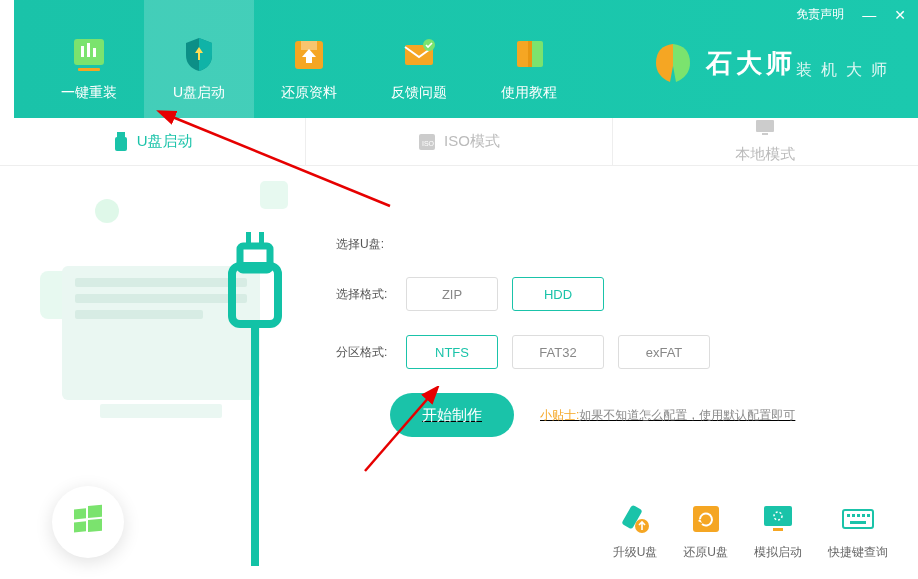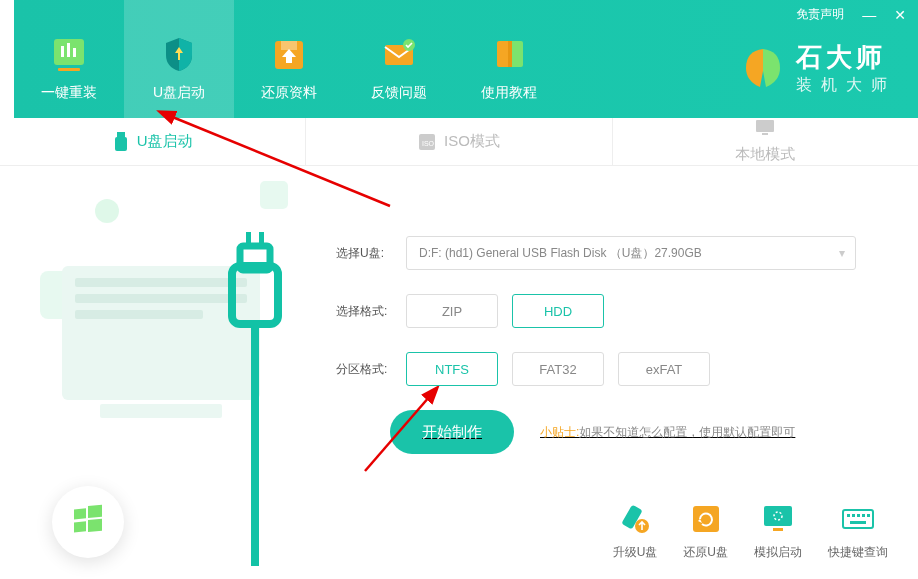--- a/index.html
+++ b/index.html
@@ -3,28 +3,28 @@
 <meta charset="utf-8">
 <style>
 * { margin: 0; padding: 0; box-sizing: border-box; font-family: "Microsoft YaHei", sans-serif; }
 body { width: 918px; height: 579px; background: #fff; overflow: hidden; position: relative; }
 
 .header { height: 118px; background: linear-gradient(to right, #1ac3a9, #1bc9ae); display: flex; position: relative; margin-left: 14px; }
 .title-bar { position: absolute; top: 6px; right: 12px; display: flex; align-items: center; gap: 18px; color: #fff; font-size: 12px; }
 .title-bar-link { cursor: pointer; }
 .title-bar-btn { cursor: pointer; font-size: 14px; line-height: 1; }
 
-.nav-tabs { display: flex; align-items: flex-end; height: 100%; }
+.nav-tabs { display: flex; align-items: flex-end; height: 100%; padding-left: 20px; }
 .nav-tab { width: 110px; height: 118px; display: flex; flex-direction: column; align-items: center; justify-content: flex-end; padding-bottom: 16px; cursor: pointer; color: #fff; font-size: 14px; gap: 10px; }
 .nav-tab.active { background: rgba(255,255,255,0.18); }
 .nav-icon { width: 44px; height: 40px; display: flex; align-items: center; justify-content: center; }
 
 .brand { position: absolute; right: 22px; top: 40px; display: flex; align-items: center; gap: 10px; color: #fff; }
 .brand-logo { width: 46px; height: 46px; }
-.brand-text { display: flex; flex-direction: column; }
+.brand-text { display: flex; flex-direction: row; align-items: flex-end; }
 .brand-title { font-size: 26px; font-weight: bold; letter-spacing: 4px; }
 .brand-sub { font-size: 16px; letter-spacing: 9px; opacity: 0.85; }
 
 .sub-tabs { height: 48px; display: flex; border-bottom: 1px solid #eee; }
 .sub-tab { flex: 1; display: flex; align-items: center; justify-content: center; gap: 8px; font-size: 15px; cursor: pointer; border-right: 1px solid #eee; }
 .sub-tab:last-child { border-right: none; flex-direction: column; }
 .sub-tab.active { color: #1ac3a9; }
 .sub-tab.inactive { color: #bbb; }
 .sub-tab-icon { display: inline-flex; }
 
@@ -199,24 +199,20 @@
             <rect x="18" y="18" width="14" height="12" transform="skewY(-6)"></rect>
           </g>
         </svg>
     </div>
   </div>
 
   <div class="form-area">
 
     <div class="form-row">
       <span class="form-label">选择U盘:</span>
-      <div class="select-box">
-        <span>D:F: (hd1) General USB Flash Disk （U盘）27.90GB</span>
-        <span class="select-arrow">▾</span>
-      </div>
     </div>
 
     <div class="form-row">
       <span class="form-label">选择格式:</span>
       <div class="opt-group">
         <button class="opt-btn">ZIP</button>
         <button class="opt-btn selected">HDD</button>
       </div>
     </div>
 

